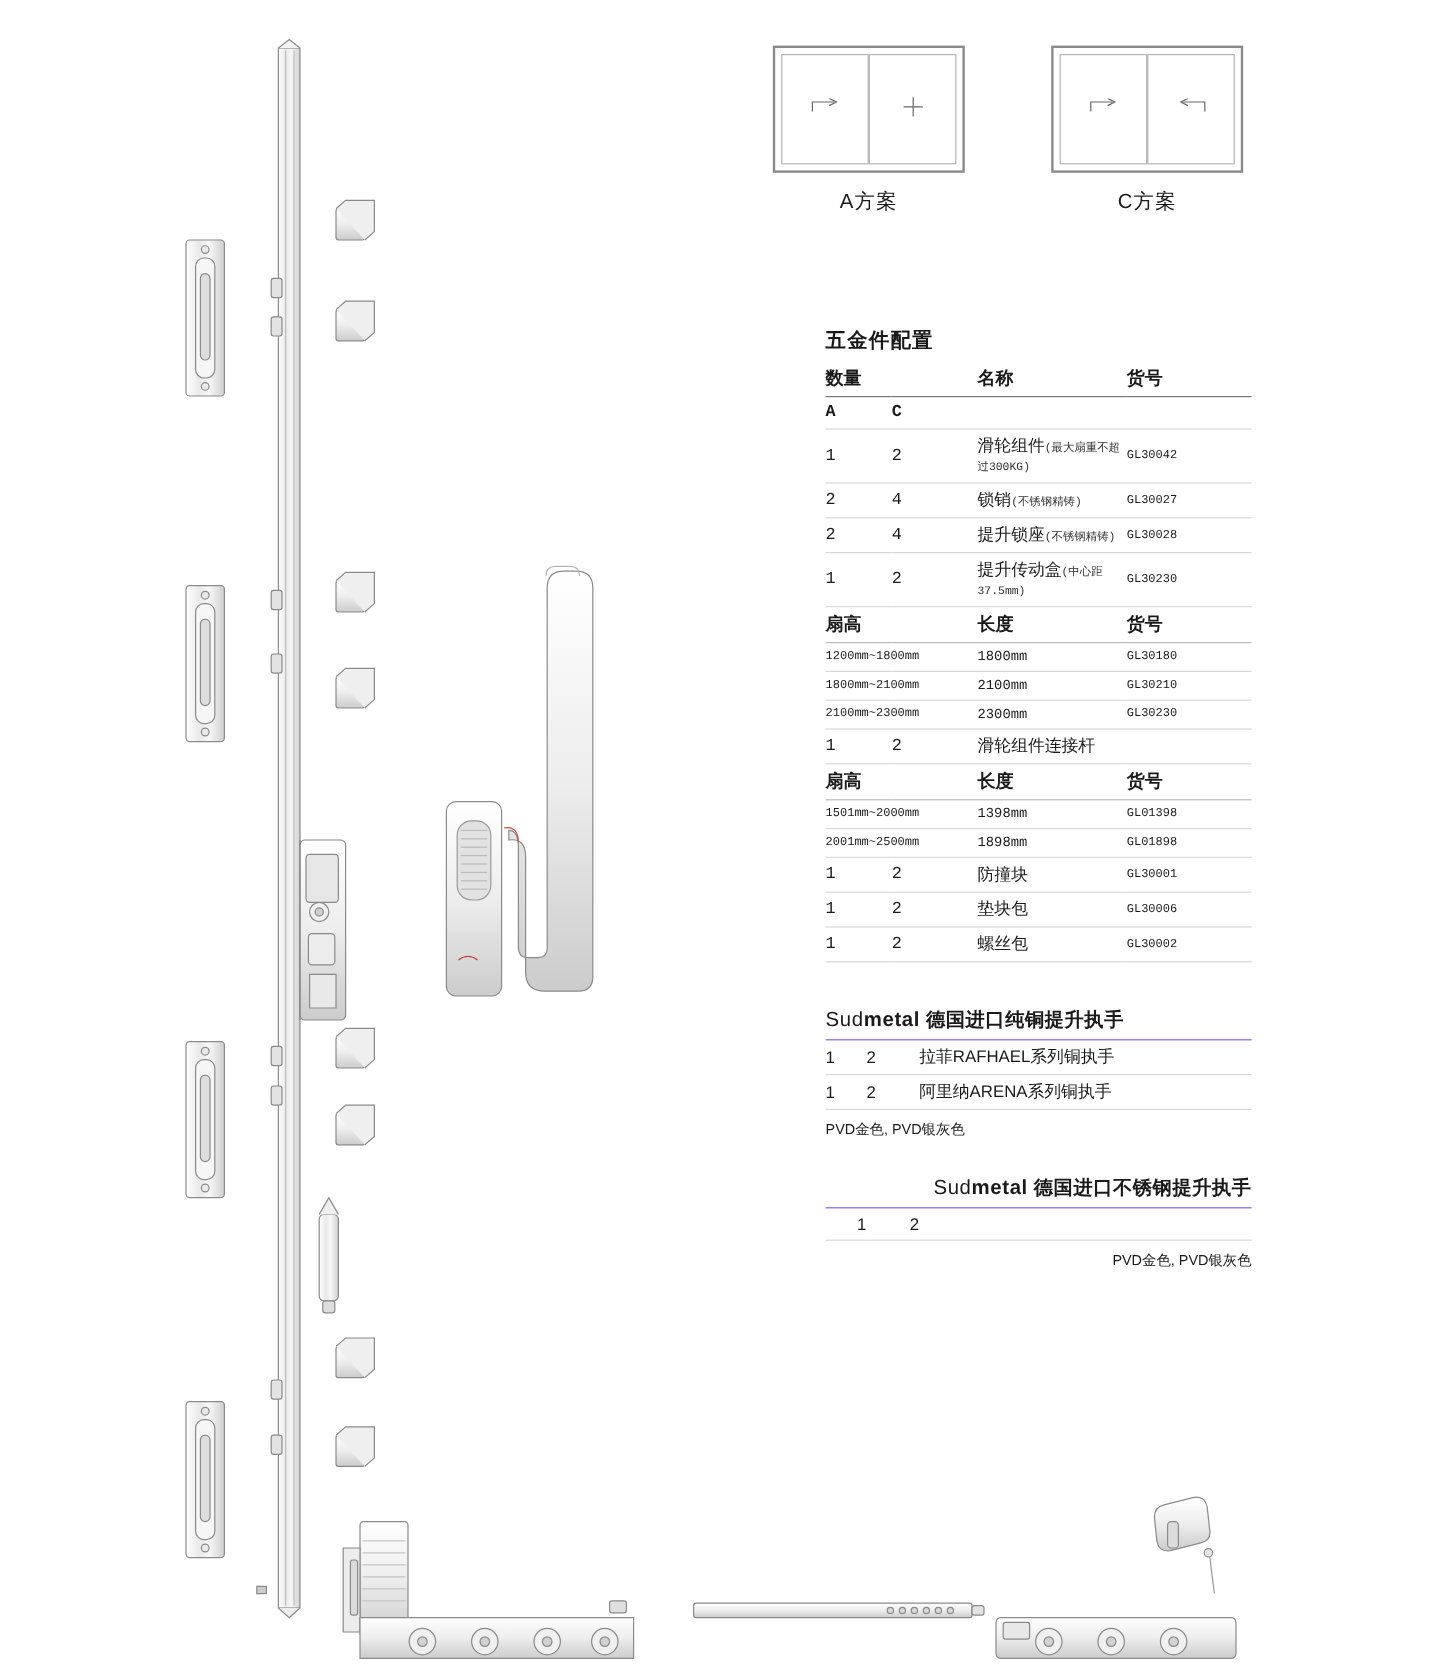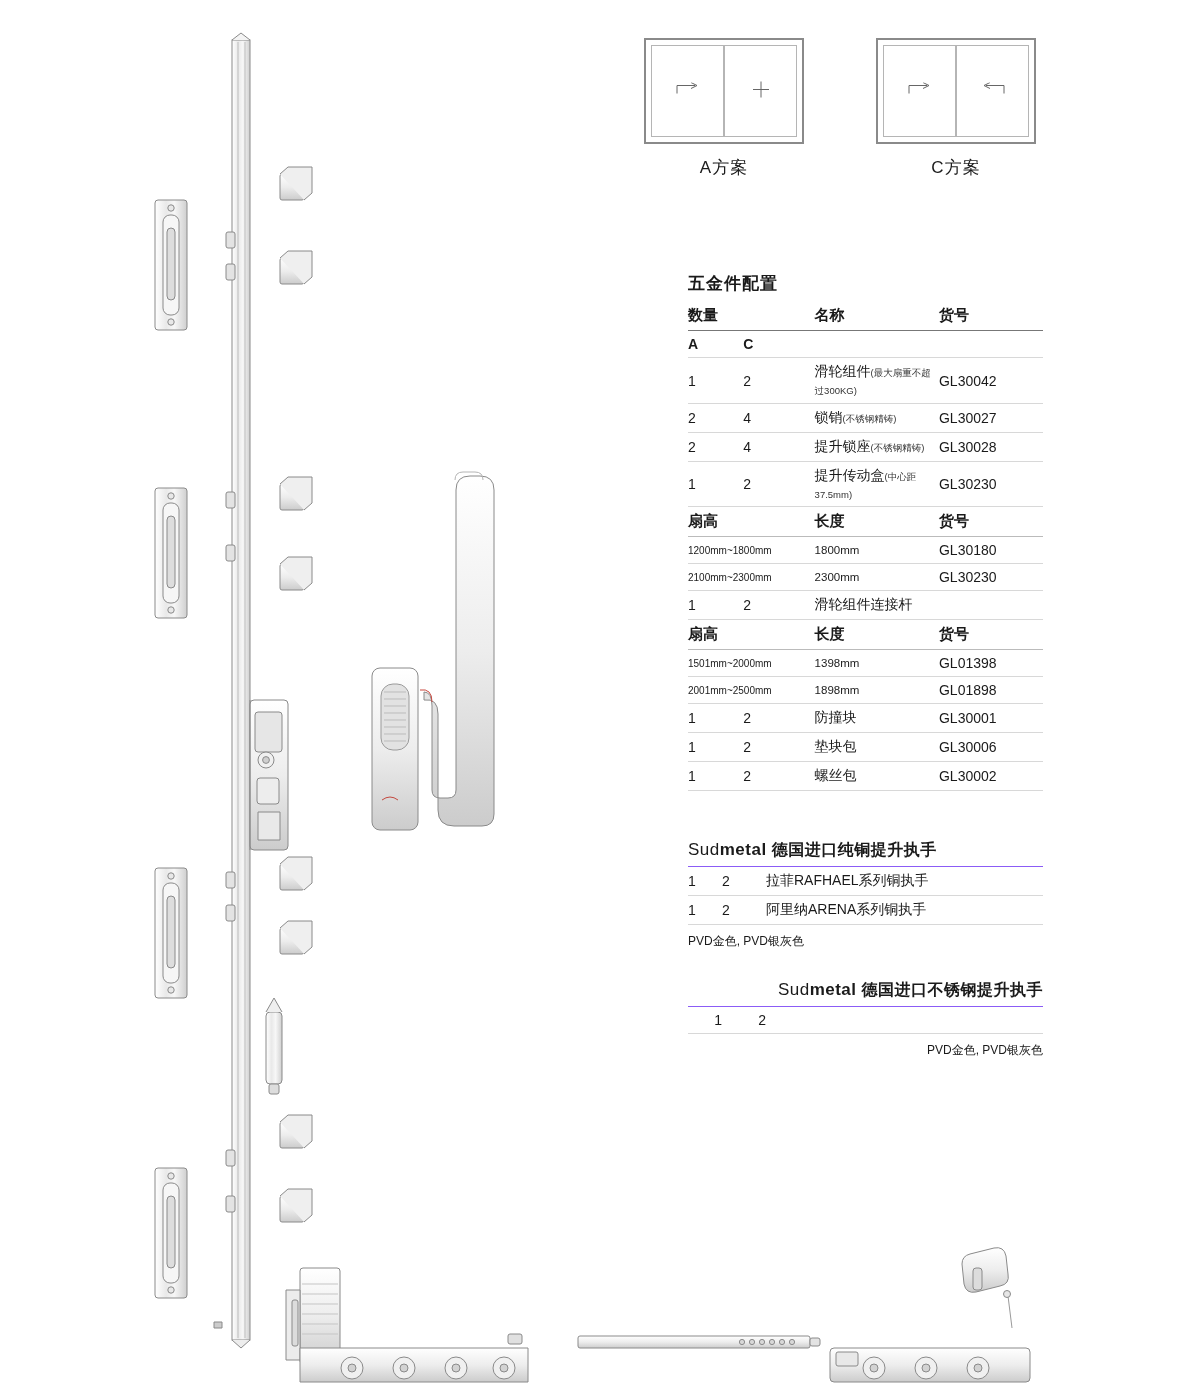--- a/index.html
+++ b/index.html
@@ -45,35 +45,35 @@
   
   .hw {
     position:absolute;
     left:688px; top:272px;
     width:355px;
   }
   .hw h2 {
     font-size:17px; font-weight:bold; margin:0 0 6px 0;
     letter-spacing:1px;
   }
-  .hw table { width:100%; border-collapse:collapse; }
+  .hw table { width:100%; border-collapse:collapse;font-family:Liberation Mono, monospace; }
   .hw td, .hw th {
     text-align:left;
     padding:5px 0 5px 0;
     border-bottom:1px solid #d8d8d8;
     font-weight:normal;
     vertical-align:middle;
   }
   .hw tr.head td { font-size:15px; font-weight:bold; border-bottom:1px solid #777; }
   .hw tr.sub td { font-size:15px; font-weight:bold; border-bottom:1px solid #bbb; }
   .hw tr.ac td { font-size:14px; font-weight:bold; border-bottom:1px solid #d8d8d8; }
   .c-a { width:34px; font-size:14px; }
   .c-c { width:44px; font-size:14px; }
   .c-name { font-size:14px; }
-  .c-code { width:92px; font-size:14px; text-align:left; }
+  .c-code { width:92px; font-size:10px; text-align:left; }
   .c-h { width:112px; font-size:10px; }
   .c-len { width:110px; font-size:11.5px; }
   .note { font-size:9.5px; color:#333; }
 
   
   .brand { position:absolute; width:355px; left:688px; }
   .brand .bt {
     font-size:16px; font-weight:bold;
     border-bottom:1px solid #8b5cf6;
     padding-bottom:5px;
@@ -384,20 +384,25 @@
         <td colspan="2">扇高</td>
         <td class="c-name">长度</td>
         <td class="c-code">货号</td>
       </tr>
       <tr>
         <td class="c-h" colspan="2">1200mm~1800mm</td>
         <td class="c-len">1800mm</td>
         <td class="c-code">GL30180</td>
       </tr>
       <tr>
+        <td class="c-h" colspan="2">1800mm~2100mm</td>
+        <td class="c-len">2100mm</td>
+        <td class="c-code">GL30210</td>
+      </tr>
+      <tr>
         <td class="c-h" colspan="2">2100mm~2300mm</td>
         <td class="c-len">2300mm</td>
         <td class="c-code">GL30230</td>
       </tr>
 
       <tr>
         <td class="c-a">1</td>
         <td class="c-c">2</td>
         <td class="c-name">滑轮组件连接杆</td>
         <td class="c-code"></td>

